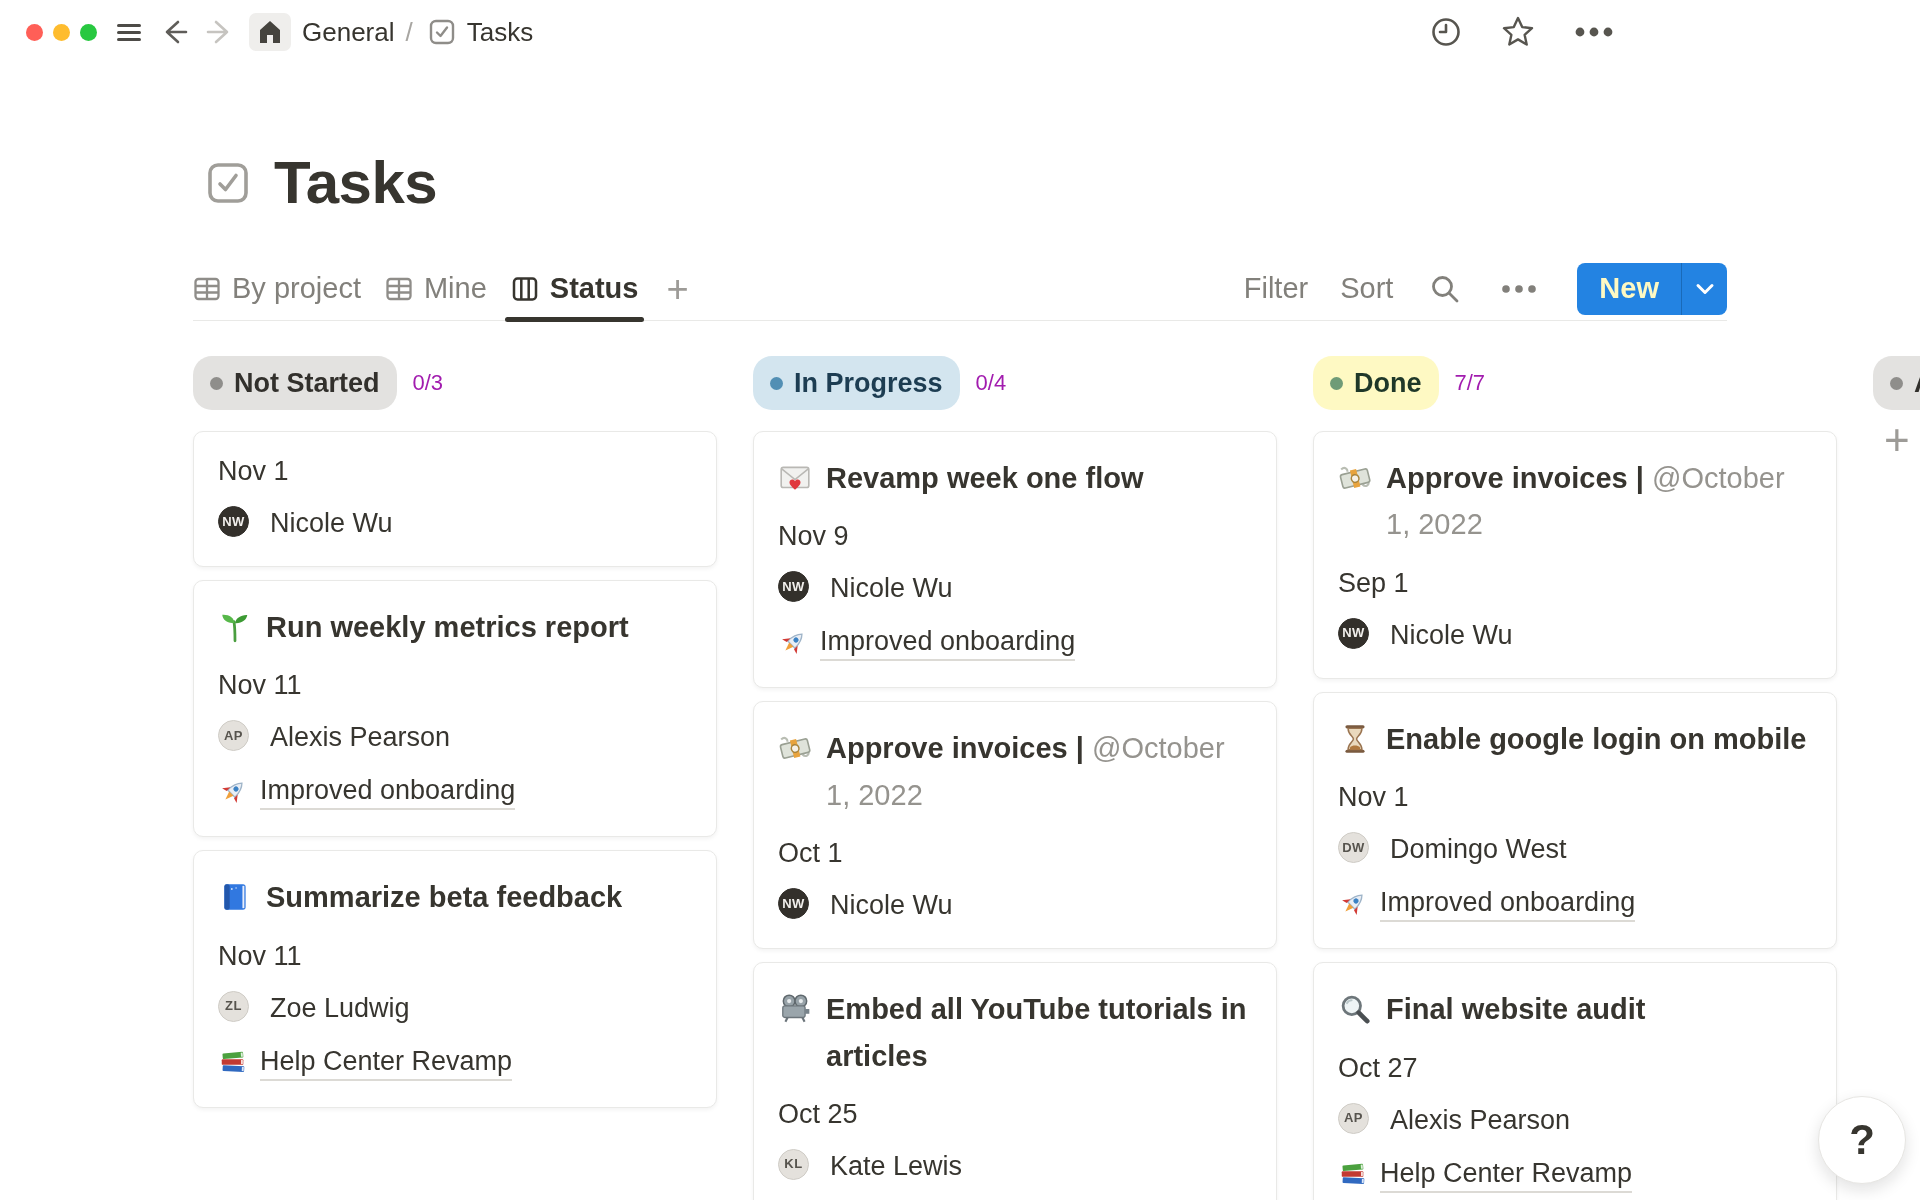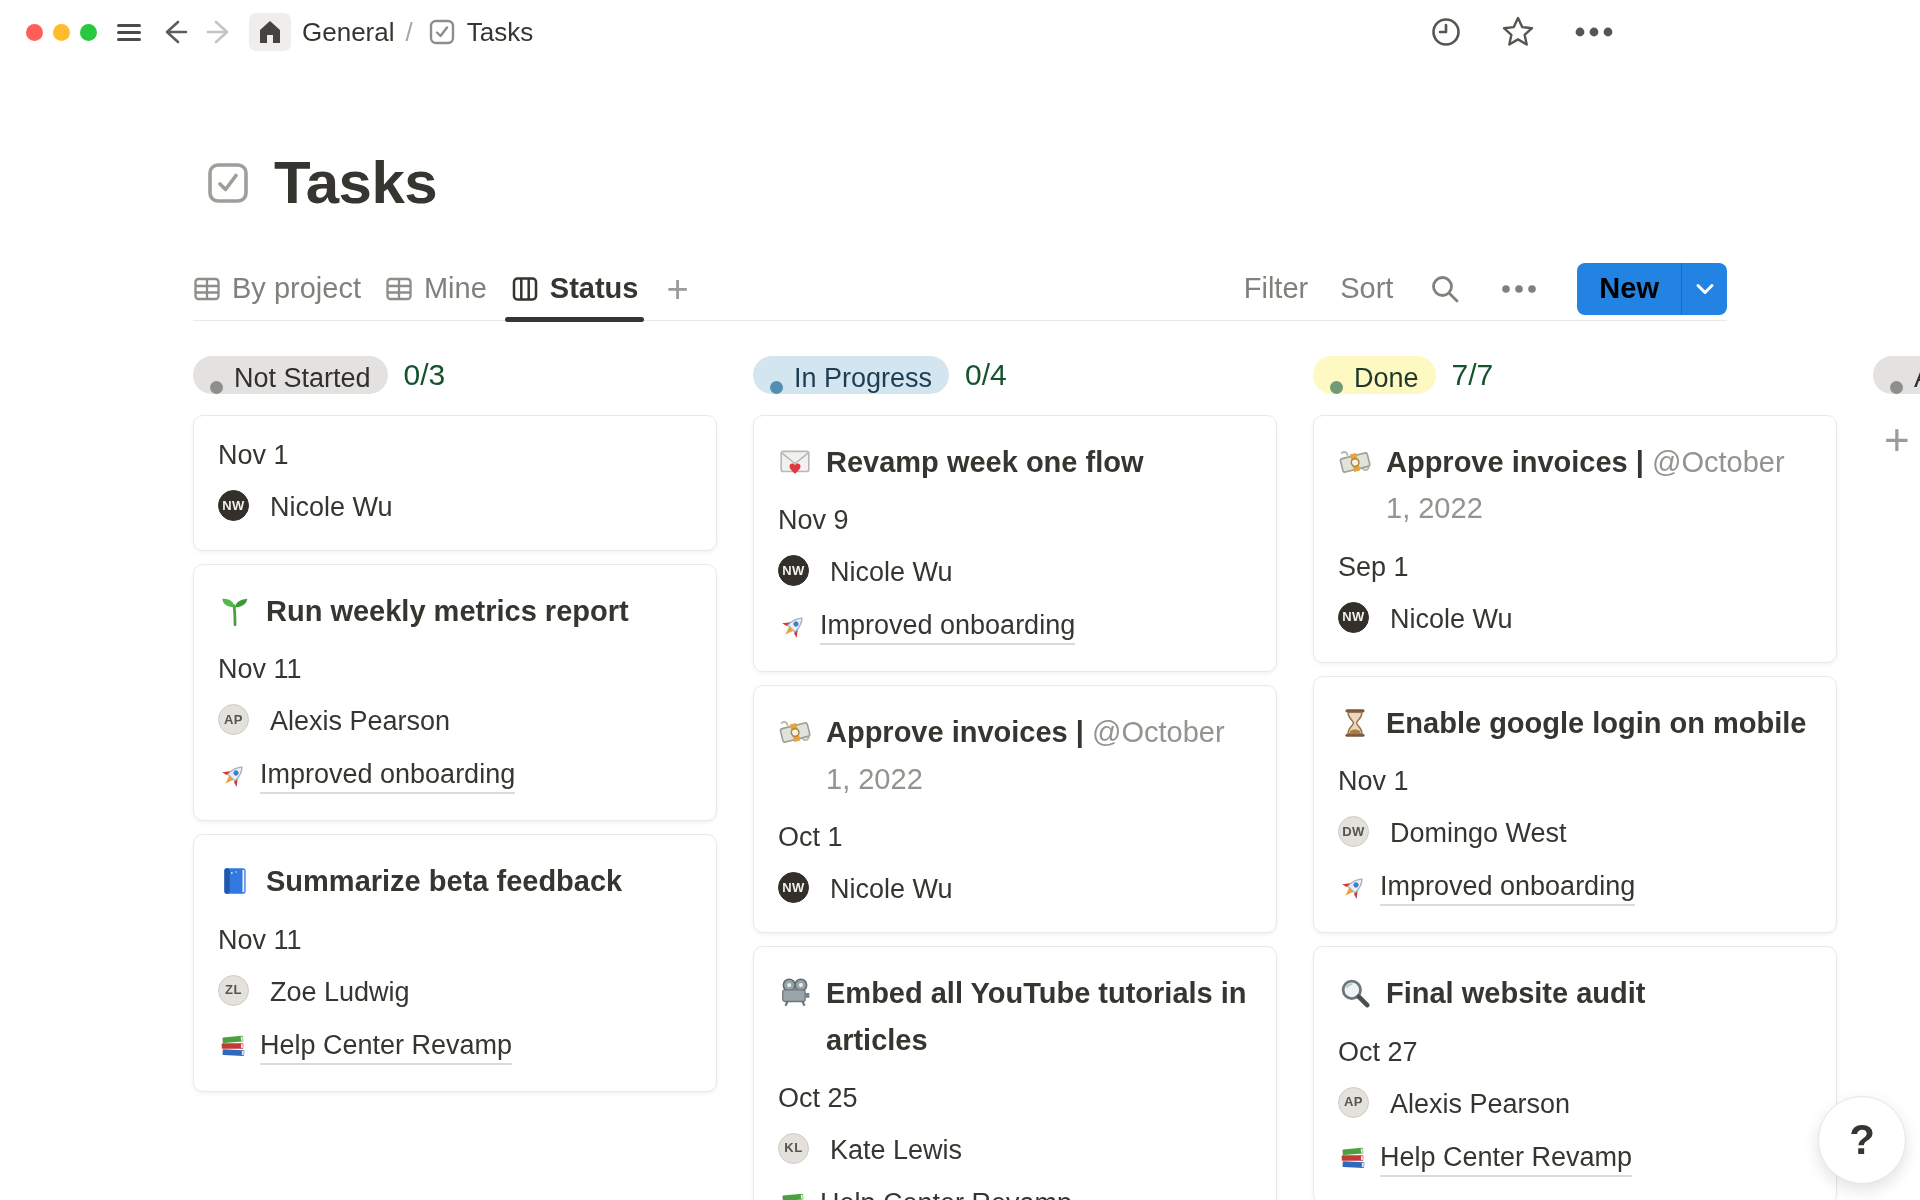--- a/index.html
+++ b/index.html
@@ -37,35 +37,35 @@
   .tab .tlabel { font-weight:500; }
   .tab.active { color:#37352f; }
   .tab.active .tlabel { font-weight:600; }
   .tab.active::after { content:""; position:absolute; left:-6px; right:-6px; bottom:-2px;
     height:5px; background:#37352f; border-radius:3px; }
   .add-view { font-size:38px; color:#9d9b97; line-height:1; margin-left:4px; cursor:pointer; }
   .view-controls { margin-left:auto; display:flex; align-items:center; gap:32px; }
   .ctrl-label { font-size:29px; color:#82807b; cursor:pointer; }
   .new-btn { display:flex; align-items:stretch; background:#2383e2; border-radius:8px;
     overflow:hidden; height:52px; cursor:pointer; border:none; margin-left:4px; }
-  .new-main { color:#000000; font-size:29px; font-weight:700; display:flex; align-items:center; padding:0 22px; }
+  .new-main { color:#fef9c3; font-size:29px; font-weight:700; display:flex; align-items:center; padding:0 22px; }
   .new-chev { width:46px; display:flex; align-items:center; justify-content:center;
     border-left:1px solid rgba(9,60,110,.35); }
 
   
   .board { position:absolute; top:356px; left:193px; display:flex; gap:36px; }
   .col { width:524px; flex:none; }
   .col-head { display:flex; align-items:center; gap:16px; margin-bottom:21px; }
-  .pill { display:inline-flex; align-items:flex-end; gap:11px; height:38px; padding:0 17px;
-    border-radius:19px; font-size:27px; font-weight:400; cursor:pointer; }
+  .pill { display:inline-flex; align-items:center; gap:11px; height:54px; padding:0 17px;
+    border-radius:19px; font-size:27px; font-weight:700; cursor:pointer; }
   .dot { width:13px; height:13px; border-radius:50%; flex:none; }
   .pill.gray { background:#e3e2e0; color:#32302c; } .pill.gray .dot { background:#8f8e8b; }
   .pill.blue { background:#d3e5ef; color:#1d3d52; } .pill.blue .dot { background:#528fb4; }
   .pill.green { background:#fef9c3; color:#1f3829; } .pill.green .dot { background:#6f9b77; }
-  .count { font-size:30px; color:#14532d; font-weight:500; }
+  .count { font-size:22px; color:#a21caf; font-weight:500; }
   .cards { display:flex; flex-direction:column; gap:13px; }
   .card { background:#fff; border:1px solid #e9e9e7; border-radius:10px;
     box-shadow:0 2px 4px rgba(15,15,15,.05); padding:23px 24px 26px;
     display:flex; flex-direction:column; gap:19px; cursor:pointer; }
   .trow { display:flex; gap:14px; align-items:flex-start; }
   .ttl { font-size:29px; font-weight:600; line-height:1.6; color:#37352f; }
   .mention { color:#95938e; font-weight:500; }
   .drow { font-size:27px; color:#37352f; line-height:32px; }
   .arow { display:flex; align-items:flex-start; gap:21px; font-size:27px; line-height:34px; }
   .avatar { width:31px; height:31px; border-radius:50%; background:#e4e1dc; border:1px solid #cfccc6;

